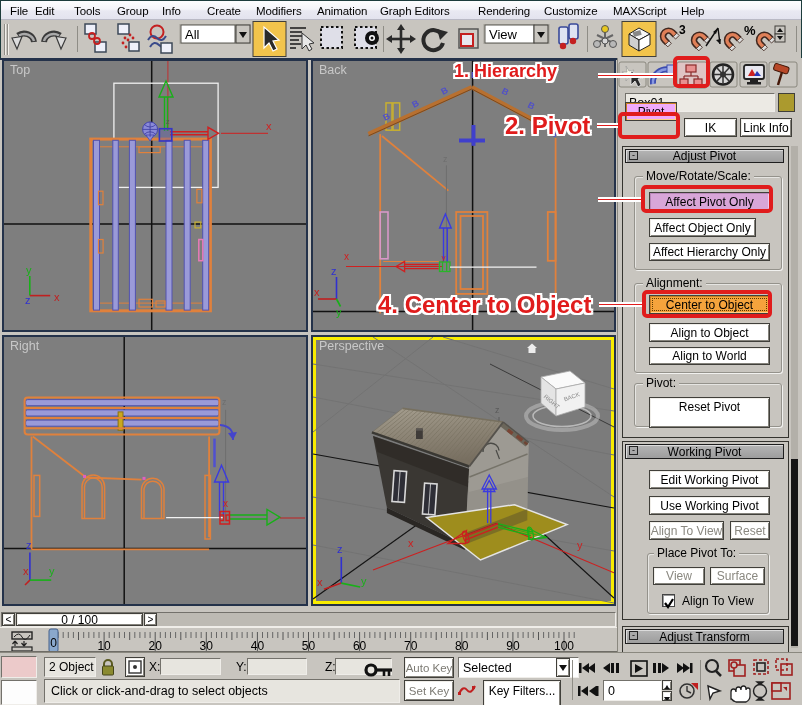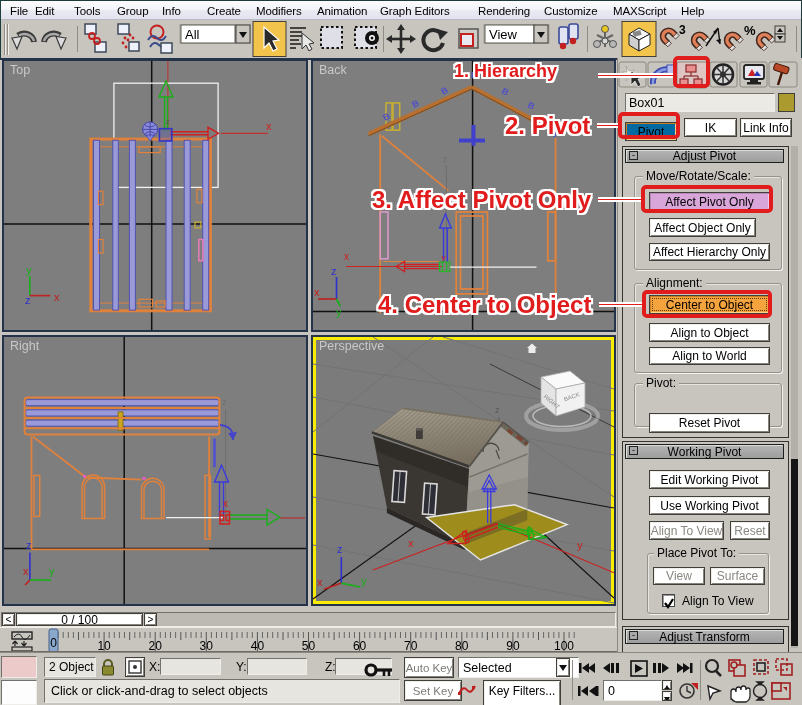--- a/index.html
+++ b/index.html
@@ -523,39 +523,39 @@
 <g>
 <rect x="151" y="2" width="28" height="25" fill="#c8c5bf" stroke="#8a887f" rx="2"></rect>
 <rect x="156" y="5" width="15" height="7" rx="2" fill="#b84828" stroke="#441808" transform="rotate(18 163 8)"></rect>
 <line x1="164" y1="12" x2="160" y2="25" stroke="#441808" stroke-width="2.5"></line>
 </g>
 </svg>
 <div class="sunk" style="left:7px;top:35px;width:150px;height:19px;background:#eceae4">
         <span style="font-size:12.5px;position:absolute;left:3px;top:2px">Box01</span>
       </div>
 <div class="abs" style="left:160px;top:35px;width:17px;height:19px;background:#ab9a2e;border:1px solid #403f3a"></div>
-<div class="btn" style="left:7px;top:64px;width:52px;height:19px;background:#0369a1;border-color:#403f3a;box-shadow:inset 1px 1px 0 #c97f22,inset -1px -1px 0 #ffd08a;line-height:18px">Pivot</div>
+<div class="btn" style="left:7px;top:44px;width:52px;height:19px;background:#f0abfc;border-color:#403f3a;box-shadow:inset 1px 1px 0 #c97f22,inset -1px -1px 0 #ffd08a;line-height:18px">Pivot</div>
 <div class="btn" style="left:66px;top:60px;width:53px;height:19px;line-height:18px">IK</div>
 <div class="btn" style="left:122px;top:60px;width:52px;height:19px;line-height:18px">Link Info</div>
 <div class="abs" style="left:4px;top:88px;width:167px;height:292px;border:1.5px solid #35342f">
 <div class="rollhead" style="left:2px;top:2px;width:159px;height:14px;line-height:13px">Adjust Pivot</div>
 <div class="abs" style="left:6px;top:4px;width:9px;height:9px;border:1px solid #222;font-size:9px;line-height:7px;text-align:center;background:#a8a8a8">-</div>
 <div class="grp" style="left:11px;top:29px;width:148px;height:94px"></div>
 <div class="grplab" style="left:20px;top:22px">Move/Rotate/Scale:</div>
 <div class="btn" style="left:26px;top:45px;width:121px;height:19px;background:#d8a6d8;box-shadow:inset 1px 1px 0 #b987b9,inset -1px -1px 0 #efc9ef;line-height:18px">Affect Pivot Only</div>
 <div class="btn" style="left:26px;top:71px;width:107px;height:19px;line-height:18px">Affect Object Only</div>
 <div class="btn" style="left:26px;top:96px;width:121px;height:18px;line-height:17px">Affect Hierarchy Only</div>
 <div class="grp" style="left:11px;top:136px;width:148px;height:90px"></div>
 <div class="grplab" style="left:20px;top:129px">Alignment:</div>
 <div class="btn" style="left:26px;top:148px;width:121px;height:19px;background:#f5a33c;box-shadow:inset 1px 1px 0 #c97f22,inset -1px -1px 0 #ffd08a;line-height:18px"><span style="position:absolute;left:2px;top:2px;right:2px;bottom:2px;border:1px dotted #5a3a00"></span>Center to Object</div>
 <div class="btn" style="left:26px;top:176px;width:121px;height:19px;line-height:18px">Align to Object</div>
 <div class="btn" style="left:26px;top:200px;width:121px;height:18px;line-height:17px">Align to World</div>
 <div class="grp" style="left:11px;top:236px;width:148px;height:44px"></div>
 <div class="grplab" style="left:20px;top:229px">Pivot:</div>
-<div class="btn" style="left:26px;top:266px;width:121px;height:20px;line-height:19px">Reset Pivot</div>
+<div class="btn" style="left:26px;top:250px;width:121px;height:31px;line-height:19px">Reset Pivot</div>
 </div>
 <div class="abs" style="left:4px;top:383px;width:167px;height:179px;border:1.5px solid #35342f">
 <div class="rollhead" style="left:2px;top:2px;width:159px;height:15px;line-height:14px">Working Pivot</div>
 <div class="abs" style="left:6px;top:4px;width:9px;height:9px;border:1px solid #222;font-size:9px;line-height:7px;text-align:center;background:#a8a8a8">-</div>
 <div class="btn" style="left:26px;top:28px;width:121px;height:19px;line-height:18px">Edit Working Pivot</div>
 <div class="btn" style="left:26px;top:54px;width:121px;height:19px;line-height:18px">Use Working Pivot</div>
 <div class="btn" style="left:26px;top:79px;width:75px;height:19px;line-height:18px;color:#8a8880">Align To View</div>
 <div class="btn" style="left:107px;top:79px;width:40px;height:19px;line-height:18px;color:#8a8880">Reset</div>
 <div class="grp" style="left:24px;top:111px;width:122px;height:61px"></div>
 <div class="grplab" style="left:31px;top:104px">Place Pivot To:</div>
@@ -568,21 +568,20 @@
 </div>
 <div class="abs" style="left:4px;top:568px;width:167px;height:26px;border:1.5px solid #35342f;border-bottom:none">
 <div class="rollhead" style="left:2px;top:2px;width:159px;height:15px;line-height:14px">Adjust Transform</div>
 <div class="abs" style="left:6px;top:4px;width:9px;height:9px;border:1px solid #222;font-size:9px;line-height:7px;text-align:center;background:#a8a8a8">-</div>
 </div>
 <div class="abs" style="left:173px;top:88px;width:7px;height:502px;background:#b3b0a9"></div>
 <div class="abs" style="left:173px;top:401px;width:7px;height:187px;background:#151515"></div>
 </div>
 <div class="ann" style="left:454px;top:61px;font-size:18px">1. Hierarchy</div>
 <div class="ann" style="left:505px;top:112px;font-size:24px">2. Pivot</div>
-<div class="ann" style="left:372px;top:186px;font-size:24px">3. Affect Pivot Only</div>
 <div class="ann" style="left:378px;top:291px;font-size:24px">4. Center to Object</div>
 <div class="reddash" style="left:598px;top:73px;width:77px;height:5px"></div>
 <div class="reddash" style="left:597px;top:123px;width:23px;height:5px"></div>
 <div class="reddash" style="left:598px;top:197px;width:46px;height:5px"></div>
 <div class="reddash" style="left:599px;top:302px;width:46px;height:5px"></div>
 <div class="redbox" style="left:673px;top:56px;width:37px;height:32px"></div>
 <div class="redbox" style="left:618px;top:112px;width:62px;height:27px"></div>
 <div class="redbox" style="left:641px;top:185px;width:132px;height:28px"></div>
 <div class="redbox" style="left:642px;top:290px;width:130px;height:28px"></div>
 <div id="timeslider">
@@ -743,21 +742,21 @@
 <svg width="30" height="22" style="position:absolute;left:364px;top:8px">
 <circle cx="7" cy="9" r="5" fill="none" stroke="#111" stroke-width="3.2"></circle>
 <line x1="11" y1="9" x2="28" y2="9" stroke="#111" stroke-width="3.2"></line>
 <line x1="20" y1="9" x2="20" y2="15" stroke="#111" stroke-width="2.6"></line>
 <line x1="25" y1="9" x2="25" y2="15" stroke="#111" stroke-width="2.6"></line>
 </svg>
 <div class="sunk" style="left:44px;top:26px;width:356px;height:24px">
         <span style="position:absolute;left:6px;top:4px;font-size:12.5px;white-space:nowrap">Click or click-and-drag to select objects</span>
       </div>
 <div class="btn" style="left:404px;top:4px;width:50px;height:21px;line-height:20px;color:#7d7b74;font-size:11.5px">Auto Key</div>
-<div class="btn" style="left:404px;top:27px;width:58px;height:21px;line-height:20px;color:#7d7b74;font-size:11.5px">Set Key</div>
+<div class="btn" style="left:404px;top:27px;width:50px;height:21px;line-height:20px;color:#7d7b74;font-size:11.5px">Set Key</div>
 <div class="sunk" style="left:458px;top:4px;width:121px;height:21px;background:#fff">
         <span style="position:absolute;left:4px;top:3px;font-size:12.5px">Selected</span>
       </div>
 <div class="btn" style="left:556px;top:5px;width:14px;height:19px"><svg width="12" height="17">
           <polygon points="2,6 10,6 6,12" fill="#111"></polygon>
         </svg></div>
 <svg width="22" height="21" style="position:absolute;left:456px;top:27px">
 <path d="M3 14q4-9 8-4t8-4" fill="none" stroke="#c02020" stroke-width="2"></path>
 <rect x="2" y="12" width="3" height="3" fill="#c02020"></rect>
         <rect x="16" y="6" width="3" height="3" fill="#c02020"></rect>

